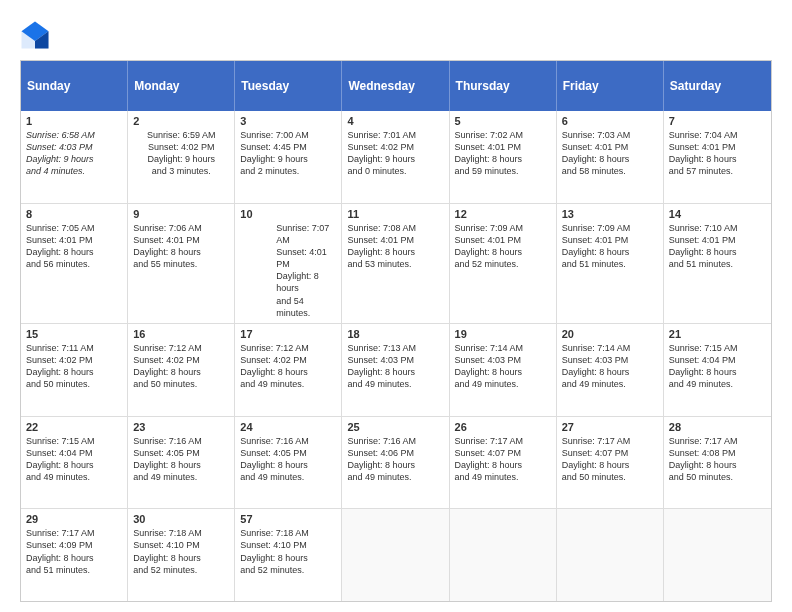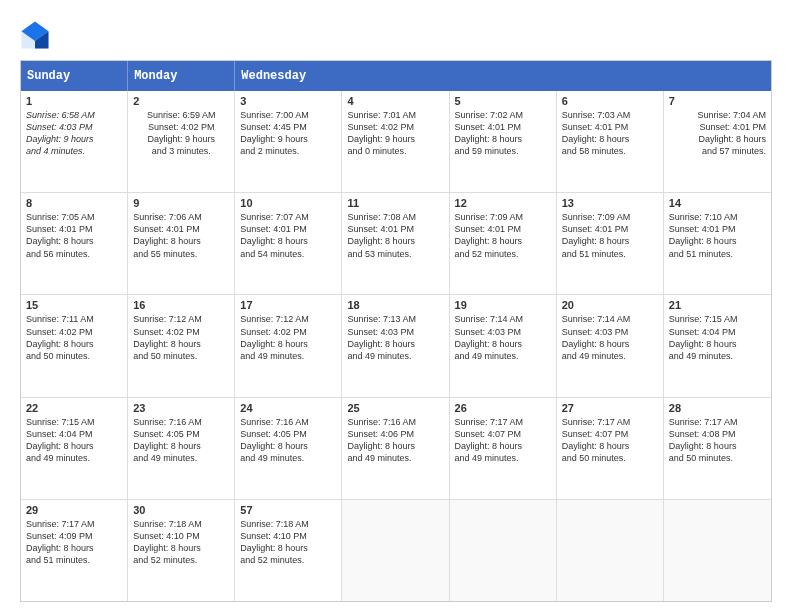--- a/index.html
+++ b/index.html
@@ -59,24 +59,23 @@
     }
     .cal-header {
       display: grid;
       grid-template-columns: repeat(7, 1fr);
       background: #3d6bc4;
     }
     .cal-header-cell {
       color: #fff;
       font-size: 12px;
       font-weight: bold;
-      padding: 8px 6px;
+      padding: 18px 6px;
       text-align: left;
       border-right: 1px solid rgba(255,255,255,0.3);
-      font-family: Liberation Mono, monospace;
     }
     .cal-header-cell:last-child { border-right: none; }
     .cal-body {
       display: flex;
       flex-direction: column;
       flex: 1;
     }
     .cal-row {
       display: grid;
       grid-template-columns: repeat(7, 1fr);
@@ -125,21 +124,25 @@
     <div class="title-block">
       <div class="month-title"></div>
       <div class="location"></div>
     </div>
   </div>
 
   <div class="calendar">
     <div class="cal-header">
     <div class="cal-header-cell">Sunday</div>
         <div class="cal-header-cell">Monday</div>
+        <div class="cal-header-cell">Tuesday</div>
         <div class="cal-header-cell">Wednesday</div>
+        <div class="cal-header-cell">Thursday</div>
+        <div class="cal-header-cell">Friday</div>
+        <div class="cal-header-cell">Saturday</div>
       </div>
     <div class="cal-body">
     <div class="cal-row">
           <div class="cal-cell">
             <span class="day-num">1</span>
             <div class="cell-info" style="white-space: pre-line; font-style: italic;">Sunrise: 6:58 AM
 Sunset: 4:03 PM
 Daylight: 9 hours
 and 4 minutes.</div>
           </div>
@@ -173,21 +176,21 @@
           </div>
           <div class="cal-cell">
             <span class="day-num">6</span>
             <div class="cell-info" style="white-space: pre-line;">Sunrise: 7:03 AM
 Sunset: 4:01 PM
 Daylight: 8 hours
 and 58 minutes.</div>
           </div>
           <div class="cal-cell">
             <span class="day-num">7</span>
-            <div class="cell-info" style="white-space: pre-line; text-align: right;">Sunrise: 7:04 AM
+            <div class="cell-info" style="white-space: pre-line;">Sunrise: 7:04 AM
 Sunset: 4:01 PM
 Daylight: 8 hours
 and 57 minutes.</div>
           </div>
         </div>
         <div class="cal-row">
           <div class="cal-cell">
             <span class="day-num">8</span>
             <div class="cell-info" style="white-space: pre-line;">Sunrise: 7:05 AM
 Sunset: 4:01 PM
@@ -196,21 +199,21 @@
           </div>
           <div class="cal-cell">
             <span class="day-num">9</span>
             <div class="cell-info" style="white-space: pre-line;">Sunrise: 7:06 AM
 Sunset: 4:01 PM
 Daylight: 8 hours
 and 55 minutes.</div>
           </div>
           <div class="cal-cell">
             <span class="day-num">10</span>
-            <div class="cell-info" style="white-space: pre-line;">Sunrise: 7:07 AM
+            <div class="cell-info" style="white-space: pre-line; margin-left: 36px;">Sunrise: 7:07 AM
 Sunset: 4:01 PM
 Daylight: 8 hours
 and 54 minutes.</div>
           </div>
           <div class="cal-cell">
             <span class="day-num">11</span>
             <div class="cell-info" style="white-space: pre-line;">Sunrise: 7:08 AM
 Sunset: 4:01 PM
 Daylight: 8 hours
 and 53 minutes.</div>

